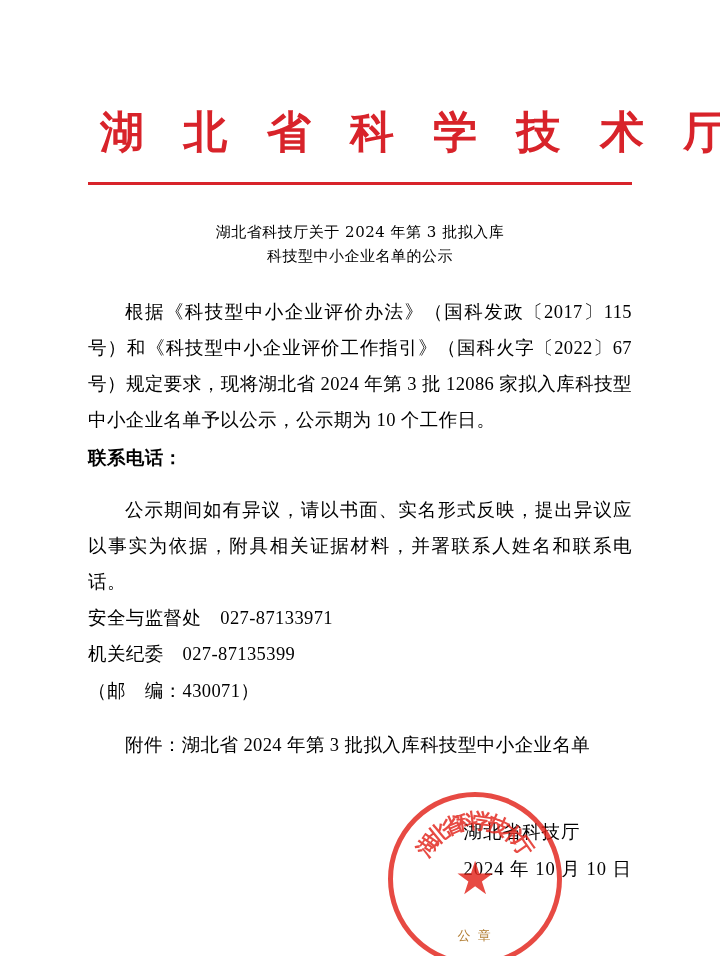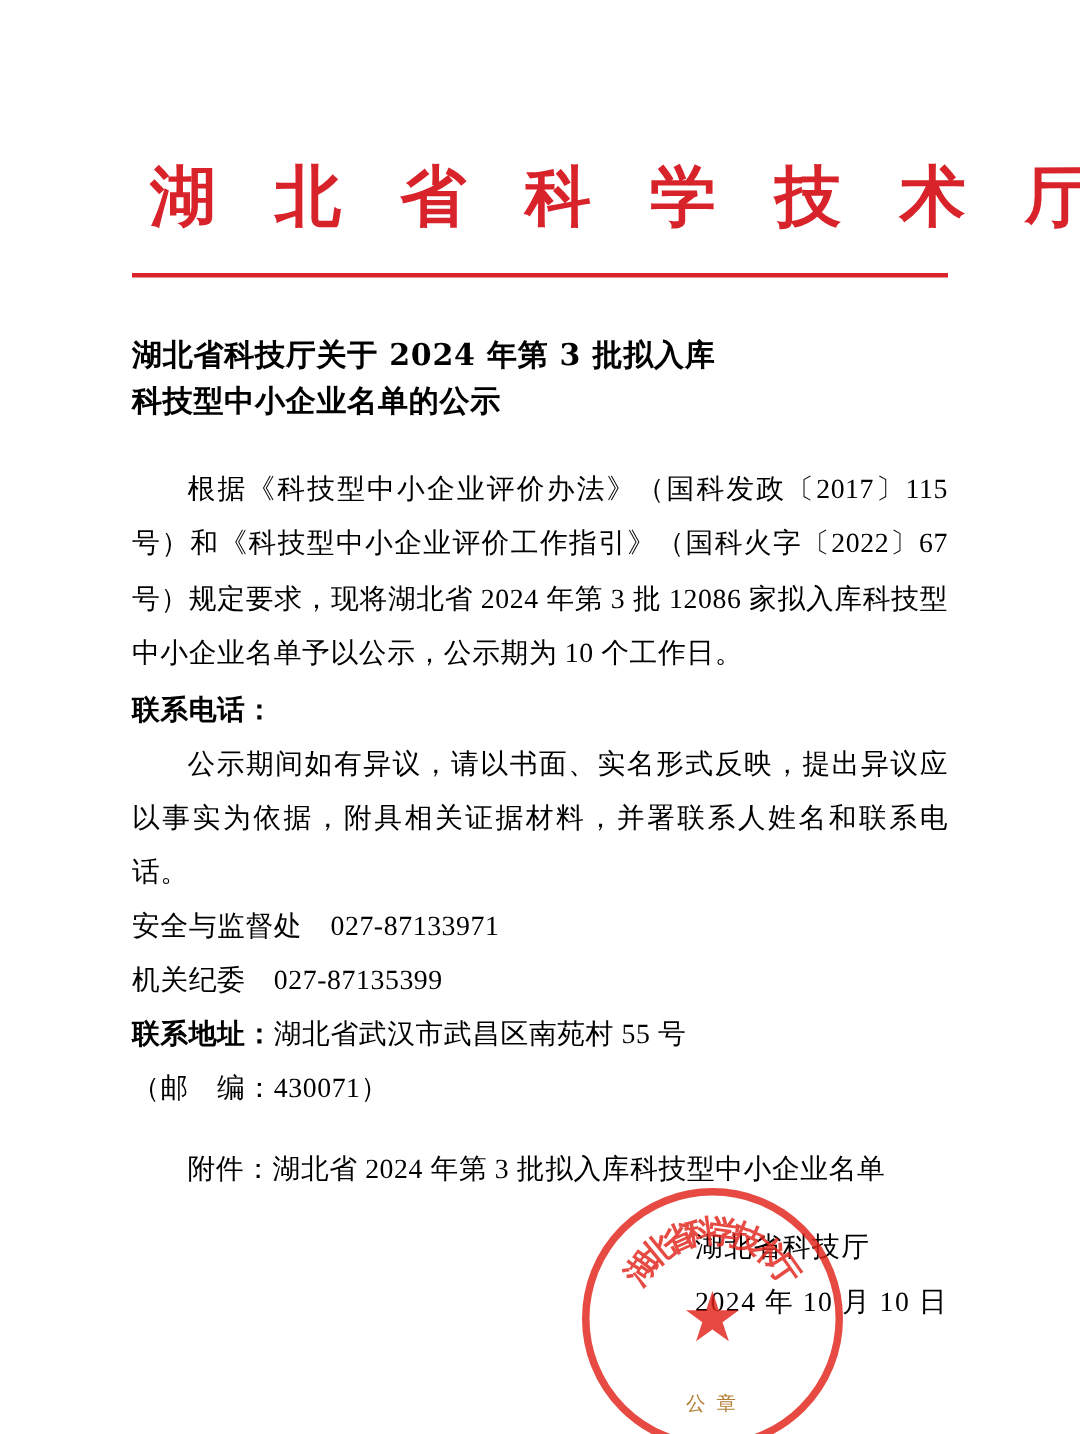--- a/index.html
+++ b/index.html
@@ -42,44 +42,45 @@
   .masthead-rule {
     margin-top: 26px;
     height: 3px;
     background: #d8232a;
     width: 100%;
   }
 
   
   .doc-title {
     margin-top: 36px;
-    text-align: left;
+    text-align: center;
     font-family: "DejaVu Serif", "Liberation Serif", serif;
-    font-weight: bold;
-    font-size: 20px;
+    font-weight: normal;
+    font-size: 15px;
     line-height: 1.55;
     letter-spacing: 0.5px;
   }
   .doc-title-line {
     display: block;
   }
 
   
   .body-text {
     margin-top: 26px;
     font-size: 18.5px;
     line-height: 1.95;
     text-align: justify;
     letter-spacing: 0.4px;
   }
   .p {
     margin: 0;
   }
   .indent {
     text-indent: 2em;
+    margin-top: 16px;
   }
   .bold {
     font-weight: bold;
   }
   .contact-label {
     font-weight: bold;
     margin-top: 2px;
   }
   .contact-line {
     margin: 0;
@@ -182,23 +183,20 @@
 
     <p class="p indent">根据《科技型中小企业评价办法》（国科发政〔2017〕115 号）和《科技型中小企业评价工作指引》（国科火字〔2022〕67 号）规定要求，现将湖北省 2024 年第 3 批 12086 家拟入库科技型中小企业名单予以公示，公示期为 10 个工作日。</p>
 
     <p class="p contact-label">联系电话：</p>
 
     <p class="p indent">公示期间如有异议，请以书面、实名形式反映，提出异议应以事实为依据，附具相关证据材料，并署联系人姓名和联系电话。</p>
 
     <p class="contact-line">安全与监督处　027-87133971</p>
     <p class="contact-line">机关纪委　027-87135399</p>
 
-    <p class="contact-line">
-      <span class="bold">联系地址：</span><span>湖北省武汉市武昌区南苑村 55 号</span>
-    </p>
 
     <p class="contact-line">（邮　编：430071）</p>
 
     <p class="attach">附件：湖北省 2024 年第 3 批拟入库科技型中小企业名单</p>
 
   </div>
 
   <div class="sign-block">
     <span class="sign-line">湖北省科技厅</span>
     <span class="sign-line">2024 年 10 月 10 日</span>

